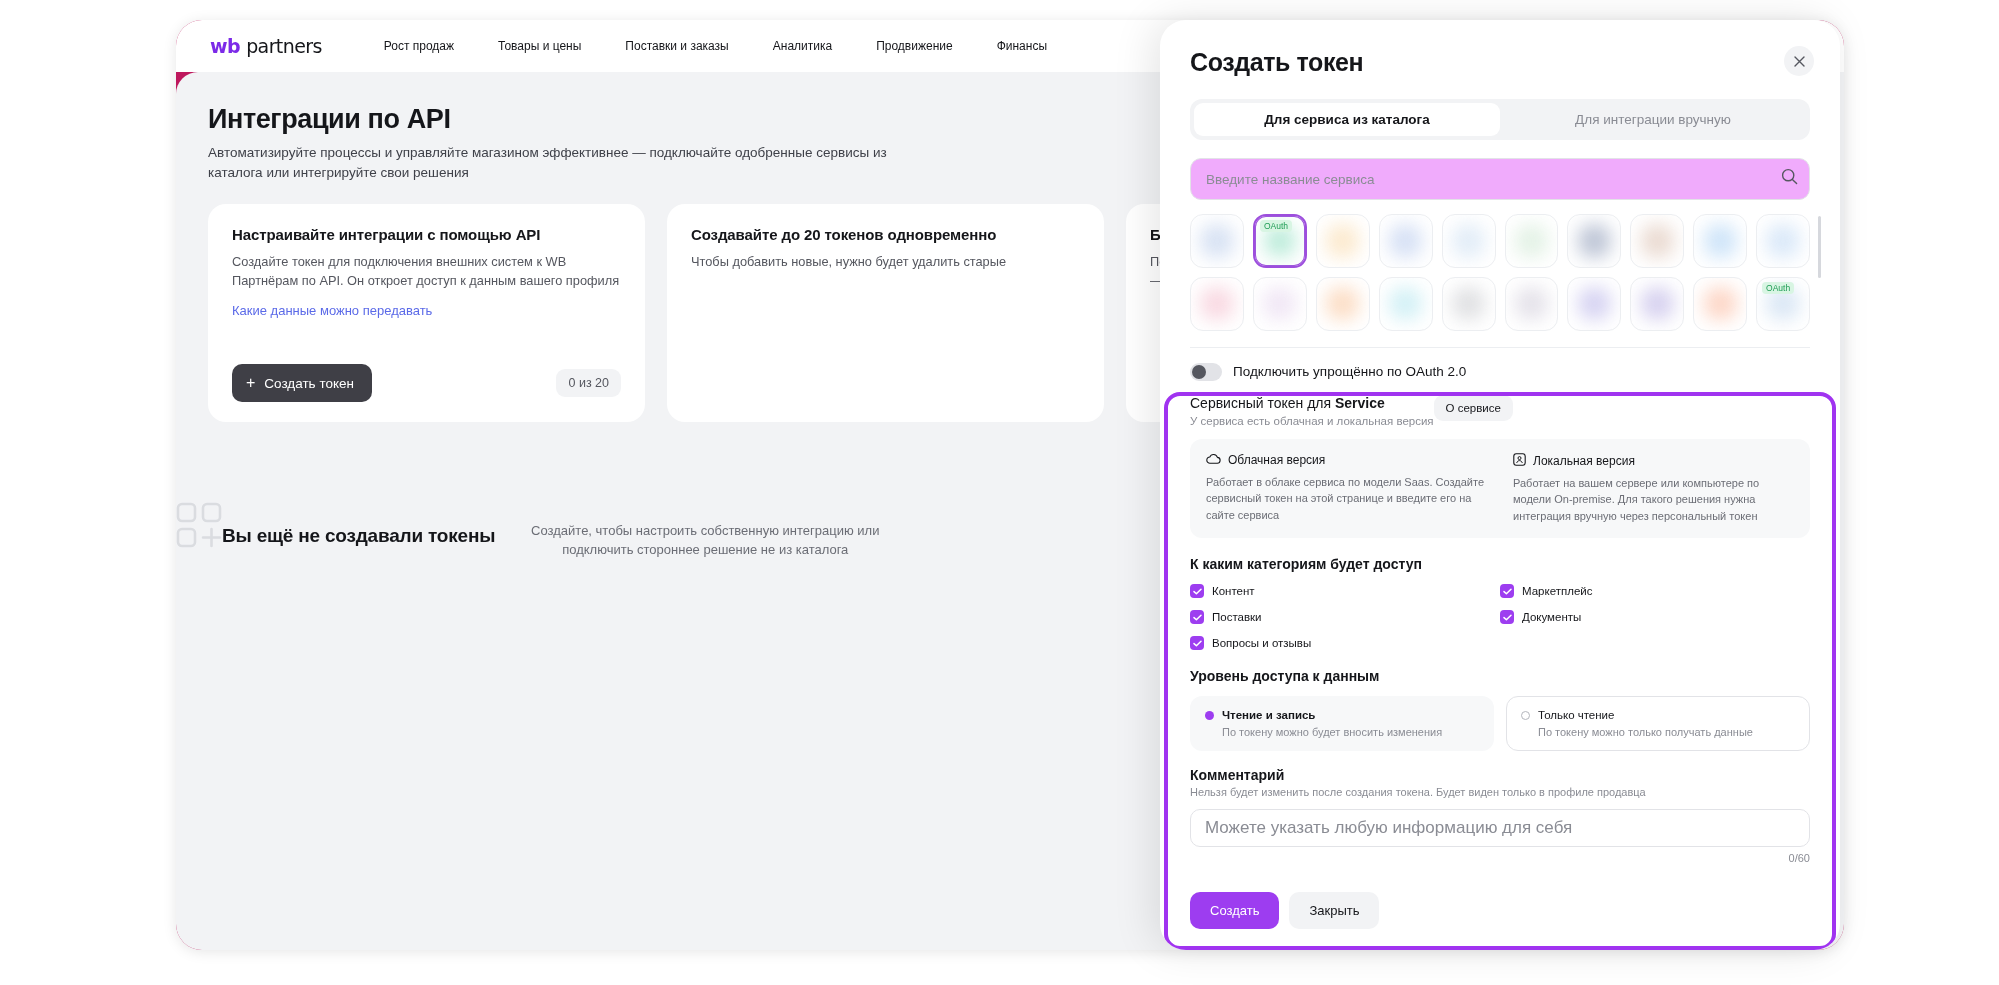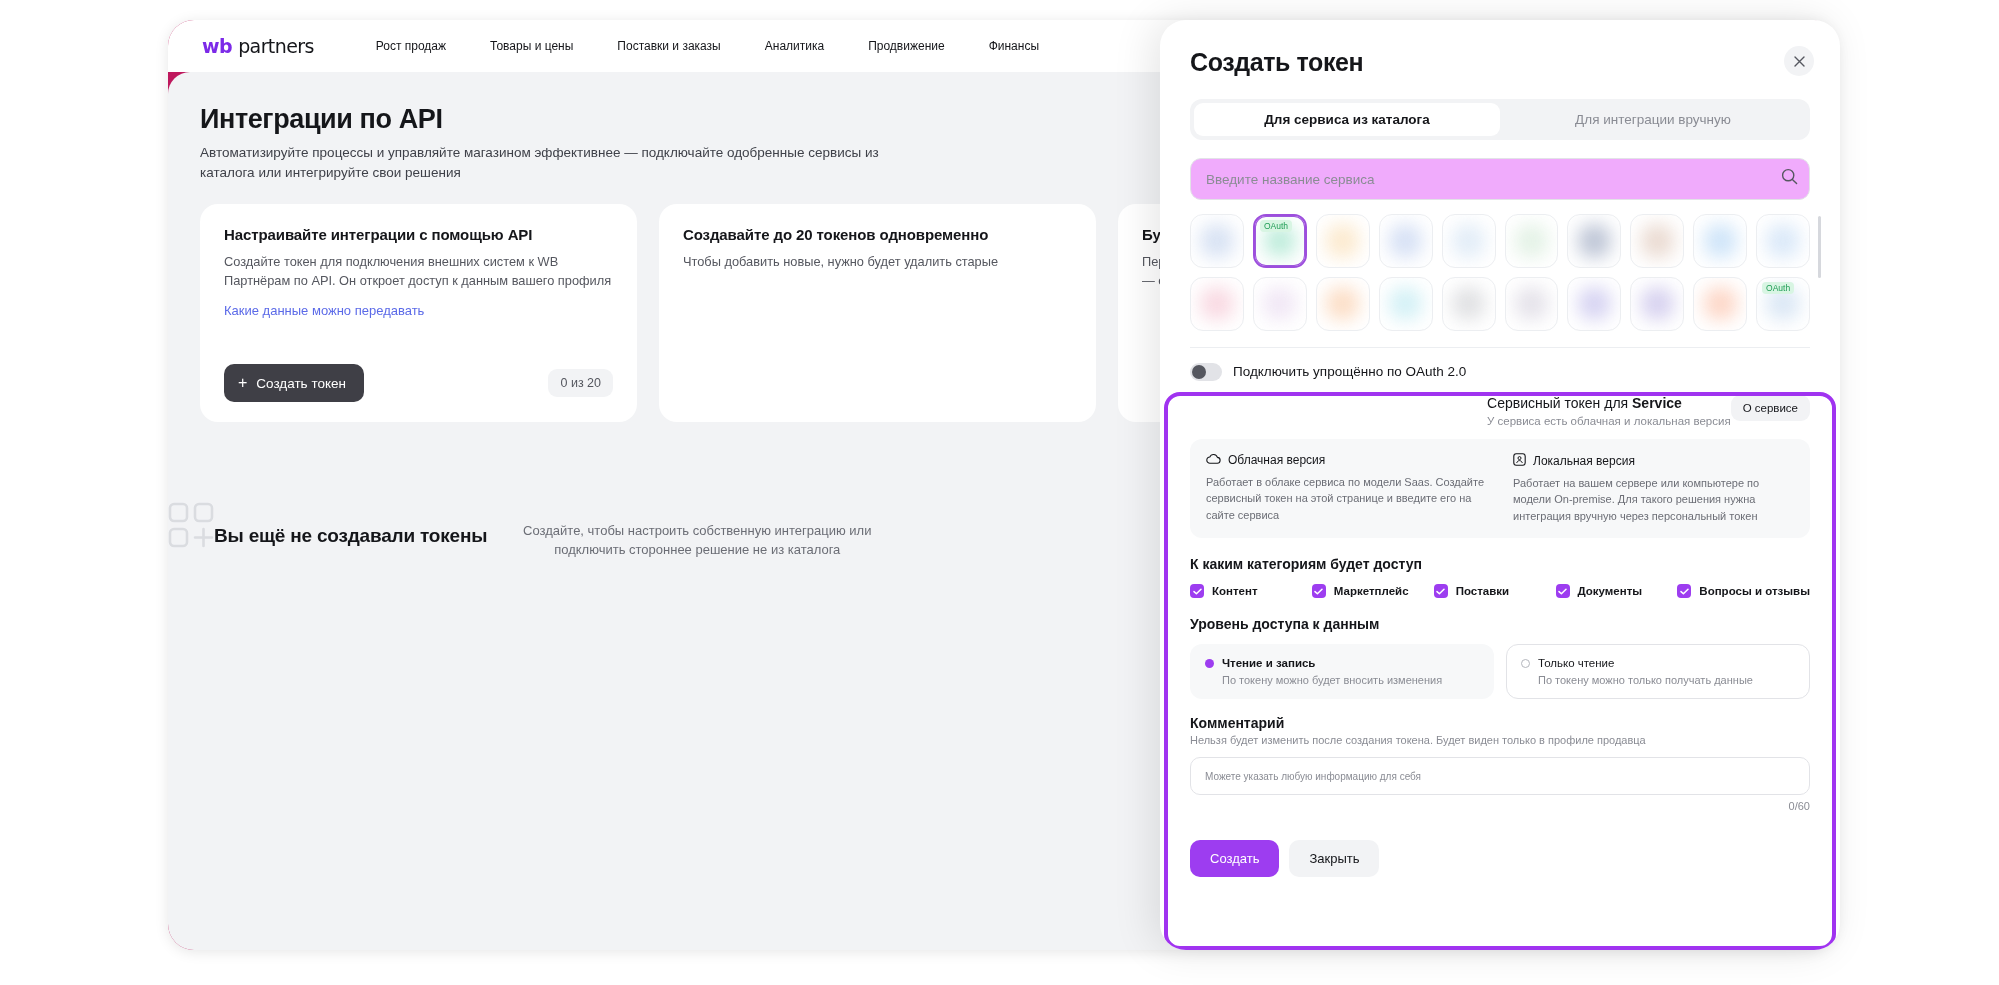--- a/index.html
+++ b/index.html
@@ -7,21 +7,21 @@
     width: 1999px; height: 985px;
     background: #ffffff;
     font-family: "Liberation Sans", "DejaVu Sans", sans-serif;
     overflow: hidden;
   }
   #root { position: relative; width: 1999px; height: 985px; background: #ffffff; }
 
   
   .app-frame {
     position: absolute;
-    left: 168px; top: 20px;
+    left: 176px; top: 20px;
     width: 1668px; height: 930px;
     background: #be185d;
     border-radius: 26px;
     box-shadow: 0 2px 14px rgba(0,0,0,0.10);
     overflow: hidden;
   }
 
   
   .topnav {
     position: absolute; left: 0; top: 0;
@@ -216,21 +216,21 @@
   .highlight-box {
     position: absolute;
     left: 4px; top: 372px;
     width: 672px; height: 558px;
     border: 4px solid #a033f0; border-radius: 16px;
     pointer-events: none; z-index: 6;
   }
 
   .hl-content { padding: 14px 30px 0 30px; }
 
-  .svc-head { display: flex; align-items: flex-start; justify-content: flex-end; margin-left: 22px; }
+  .svc-head { display: flex; align-items: flex-start; justify-content: flex-start; }
   .svc-title { font-size: 14px; color: #15161a; }
   .svc-title b { font-weight: 700; }
   .svc-sub { font-size: 11.5px; color: #8a8c94; margin-top: 4px; }
   .about-btn {
     background: #f2f3f5; border: none; border-radius: 9px;
     font-size: 11.5px; color: #15161a; padding: 7px 12px; cursor: pointer;
     white-space: nowrap;
   }
 
   .versions {
@@ -242,23 +242,22 @@
     display: flex; align-items: center; gap: 7px;
     font-size: 12px; color: #15161a; margin-bottom: 6px;
   }
   .version-text { font-size: 11px; color: #6b6d75; line-height: 1.5; }
 
   .sec-title { font-size: 14px; font-weight: 700; color: #15161a; }
   .sec-sub { font-size: 11px; color: #8a8c94; margin-top: 3px; }
 
   .checks {
     margin-top: 12px;
-    display: grid; grid-template-columns: repeat(5, 1fr);
+    display: grid; grid-template-columns: repeat(2, 1fr);
     row-gap: 12px;
-    font-weight: bold;
   }
   .check-item { display: flex; align-items: center; gap: 8px; cursor: pointer; }
   .cb {
     width: 14px; height: 14px; border-radius: 4px; background: #9d3df0;
     display: flex; align-items: center; justify-content: center; flex-shrink: 0;
   }
   .cb svg { display: block; }
   .check-label { font-size: 11.5px; color: #15161a; white-space: nowrap; }
 
   .radios { margin-top: 12px; display: flex; gap: 12px; }
@@ -275,21 +274,21 @@
     width: 9px; height: 9px; border-radius: 50%;
     border: 1px solid #b4b6bd; background: #fff; flex-shrink: 0;
   }
   .radio-title { font-size: 11.5px; font-weight: 700; color: #15161a; }
   .radio-title.dim { font-weight: 400; color: #15161a; }
   .radio-desc { font-size: 11px; color: #8a8c94; margin-top: 5px; padding-left: 17px; }
 
   .comment-input {
     width: 100%; height: 38px; margin-top: 11px;
     border: 1px solid #e2e3e7; border-radius: 10px;
-    padding: 0 14px; font-size: 10px; color: #15161a;
+    padding: 0 14px; font-size: 17px; color: #15161a;
     font-family: "Liberation Sans", sans-serif; outline: none;
   }
   .comment-input::placeholder { color: #8a8c94; }
   .char-count { text-align: right; font-size: 11px; color: #8a8c94; margin-top: 5px; }
 
   .actions { display: flex; gap: 10px; margin-top: 28px; }
   .btn-primary {
     background: #9d3df0; color: #ffffff; border: none; border-radius: 10px;
     font-size: 13px; padding: 11px 20px; cursor: pointer;
     font-family: "Liberation Sans", sans-serif;

